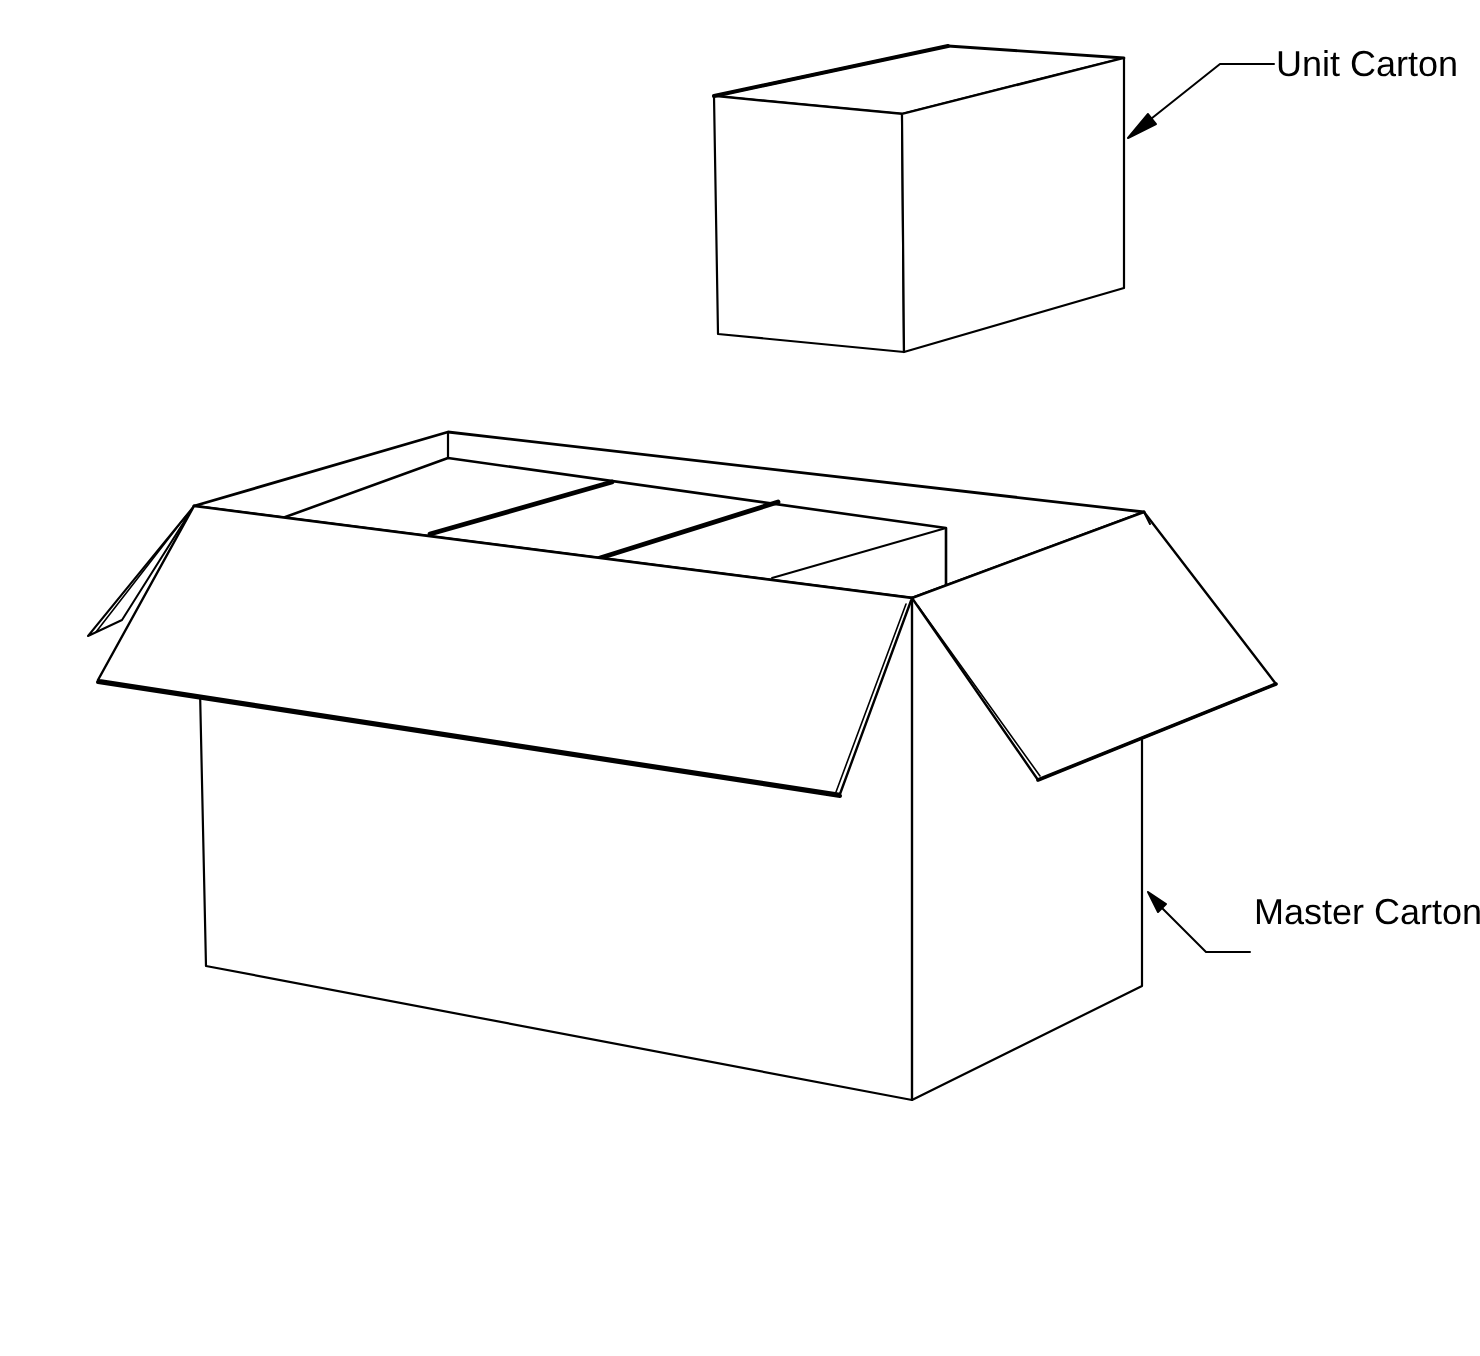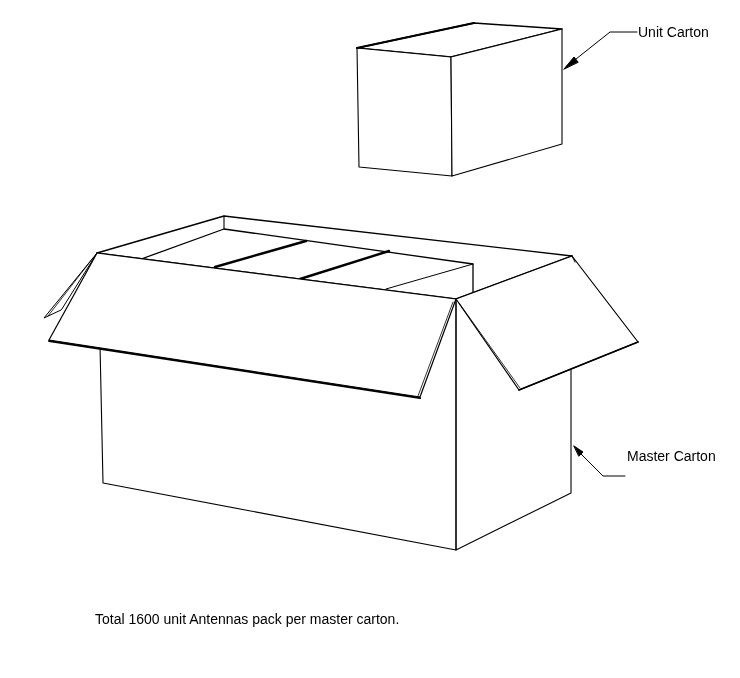--- a/index.html
+++ b/index.html
@@ -1,18 +1,18 @@
 <!DOCTYPE html>
 <html><head>
 <meta charset="utf-8">
 <style>
   html, body { margin: 0; padding: 0; background: #ffffff; }
   body { width: 740px; height: 678px; position: relative; overflow: hidden; font-family: "Liberation Sans", sans-serif; color: #000; }
   svg.drawing { position: absolute; left: 0; top: 0; }
-  .label { position: absolute; font-size: 14px; line-height: 16px; white-space: nowrap; }
+  .label { position: absolute; font-size: 18px; line-height: 16px; white-space: nowrap; }
   .notes { position: absolute; left: 95px; top: 611px; font-size: 14px; line-height: 17px; }
   .notes div { white-space: pre; }
 </style>
 </head>
 <body>
 
 <svg class="drawing" width="740" height="678" viewBox="0 0 740 678" xmlns="http://www.w3.org/2000/svg">
   <g fill="none" stroke="#000" stroke-linejoin="round" stroke-linecap="round">
 
     <g stroke-width="1.1">
@@ -62,14 +62,13 @@
       <polyline points="625,476 603,476 577,450"></polyline>
       <path d="M574,446 L583,452 L579,456 Z" fill="#000"></path>
     </g>
   </g>
 </svg>
 
 <div class="label" style="left:638px; top:24px;">Unit Carton</div>
 <div class="label" style="left:627px; top:448px;">Master Carton</div>
 
 <div class="notes">
-  <div>Total 1600 unit Antennas pack per master carton.</div>
 </div>
 
 </body></html>

